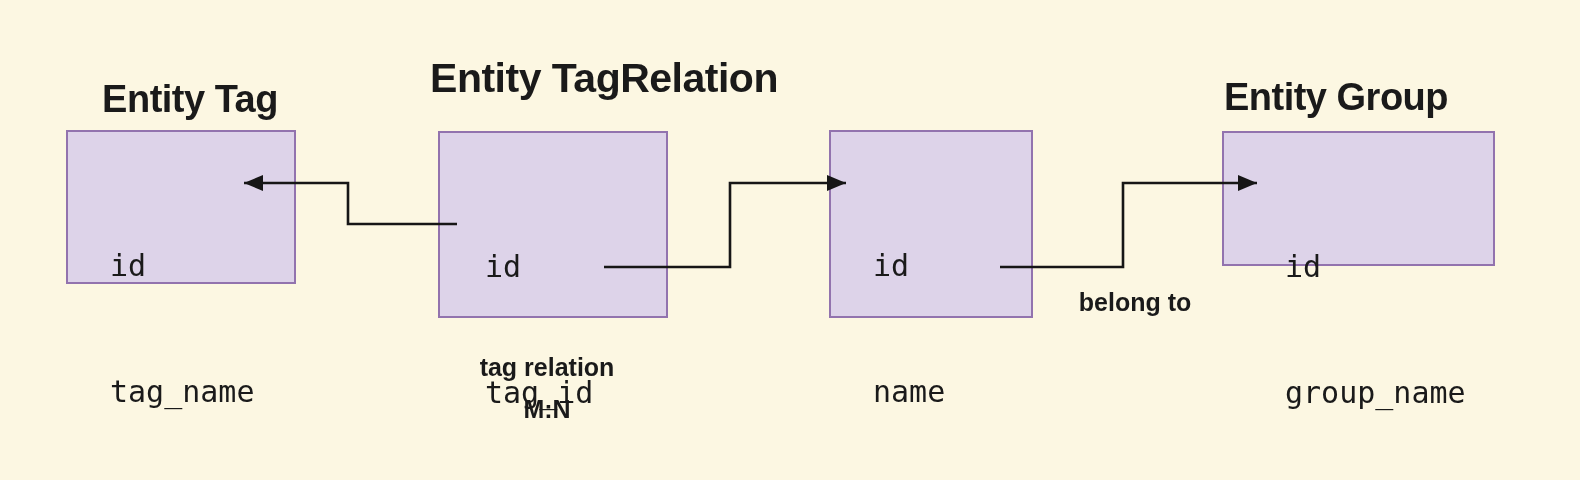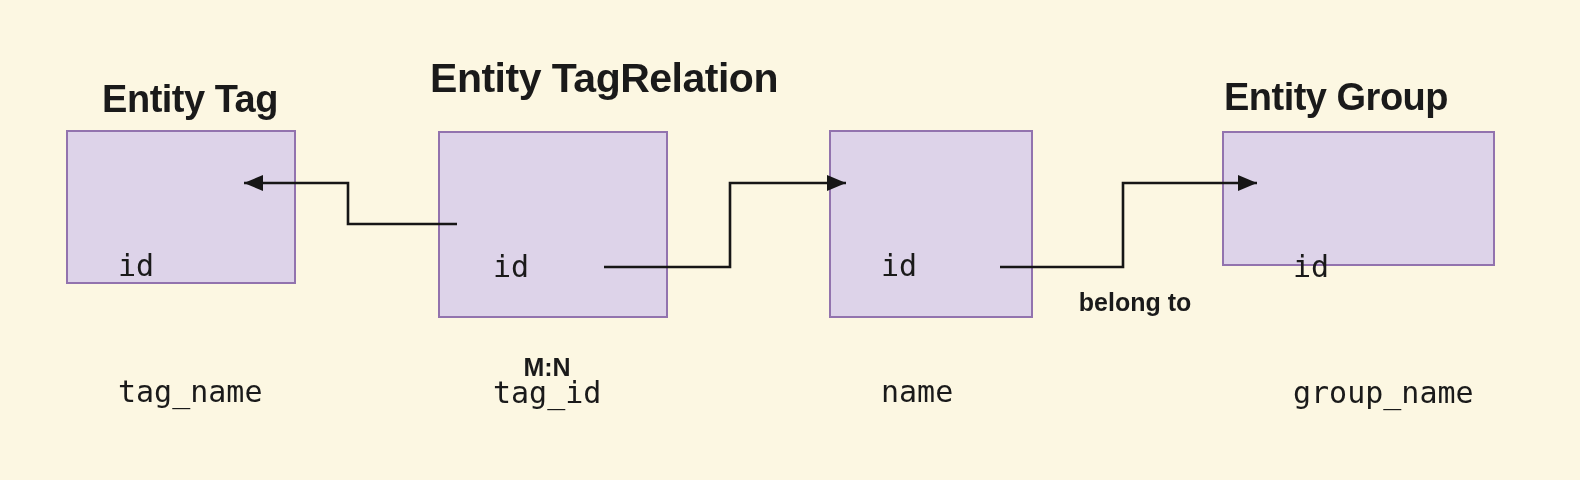--- a/index.html
+++ b/index.html
@@ -17,21 +17,20 @@
     background: var(--bg);
     overflow: hidden;
     font-family: "Liberation Sans", sans-serif;
     color: var(--text);
   }
   .entity-box {
     position: absolute;
     background: var(--box_fill);
     border: 2.5px solid var(--box_border);
     box-sizing: border-box;
-    padding-left: 8px;
   }
   .fields {
     padding-top: 29px;
     font-family: "DejaVu Sans Mono", "Liberation Mono", monospace;
     font-size: 30px;
     line-height: 42px;
     color: var(--text);
     white-space: pre;
   }
   .entity-title {
@@ -126,20 +125,21 @@
       <marker id="arrow" markerUnits="userSpaceOnUse" markerWidth="22" markerHeight="16" refX="19" refY="8" orient="auto">
         <path class="arrowhead-path" d="M0,0 L19,8 L0,16 Z"></path>
       </marker>
     </defs>
     <polyline class="connector" marker-end="url(#arrow)" points="457,224 348,224 348,183 244,183"></polyline>
     <polyline class="connector" marker-end="url(#arrow)" points="604,267 730,267 730,183 846,183"></polyline>
     <polyline class="connector" marker-end="url(#arrow)" points="1000,267 1123,267 1123,183 1257,183"></polyline>
   </svg>
 
   <div class="rel-label" id="label-tagrelation">
+    <div>tag relation</div>
     <div>M:N</div>
   </div>
 
   <div class="rel-label" id="label-belongto">
     <div>belong to</div>
   </div>
 
 </div>
 
 </body></html>

